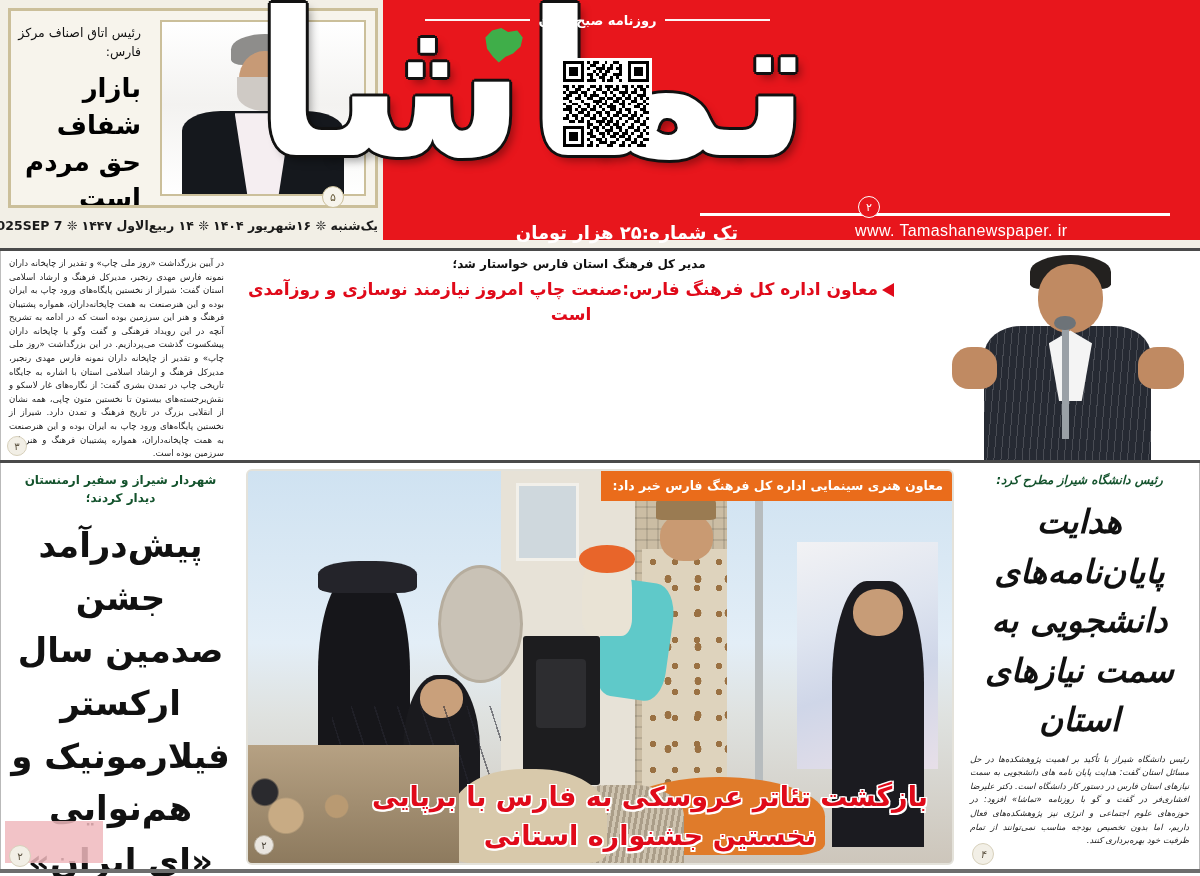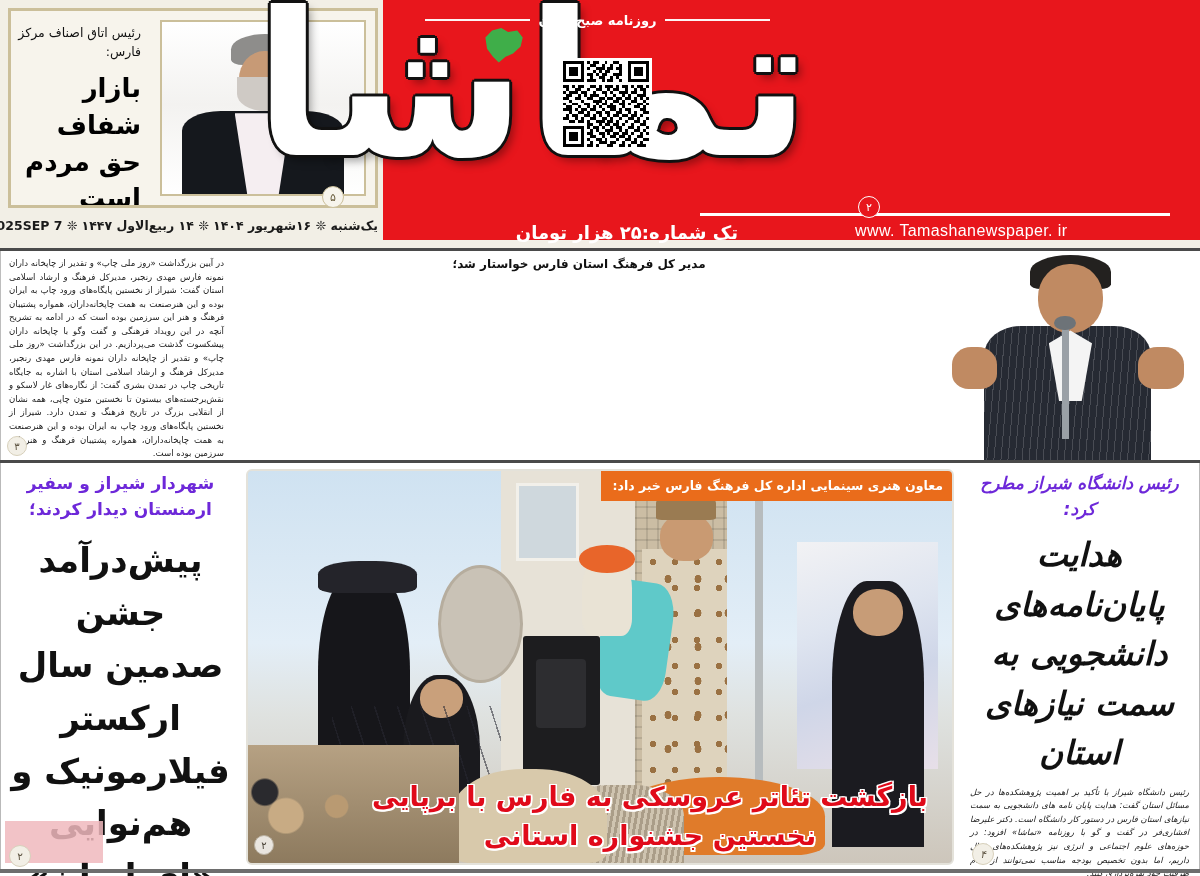--- a/index.html
+++ b/index.html
@@ -303,21 +303,21 @@
   }
   .col-side {
     width: 240px;
     padding: 8px 10px 0 10px;
     position: relative;
     text-align: center;
   }
   .col-left { border-left: 1px solid #b9b9b9; }
   .col-right { border-right: 1px solid #b9b9b9; font-style: italic; }
   .col-kicker {
-    font-size: 17px; font-weight: bold; color: #6d28d9;
+    font-size: 12px; font-weight: bold; color: #14532d;
     line-height: 1.5;
   }
   .col-head {
     margin-top: 12px;
     font-size: 34px;
     font-weight: bold;
     color: #111;
     line-height: 1.55;
   }
   .col-right .col-head { margin-top: 8px; font-size: 33px; line-height: 1.5; }
@@ -799,20 +799,23 @@
         <div class="shirt"></div>
           <div class="handl"></div>
           <div class="handr"></div>
         <div class="micstand"></div>
           <div class="michead"></div>
       </div>
     </div>
 
     <div class="lead-main">
       <div class="lead-kicker">مدیر کل فرهنگ استان فارس خواستار شد؛</div>
+      <div class="lead-sub">
+        <span class="tri"></span><span>معاون اداره کل فرهنگ فارس:صنعت چاپ امروز نیازمند نوسازی و روزآمدی است</span>
+      </div>
     </div>
 
     <aside class="lead-side">
       <p>در آیین بزرگداشت «روز ملی چاپ» و تقدیر از چاپخانه داران نمونه فارس مهدی رنجبر، مدیرکل فرهنگ و ارشاد اسلامی استان گفت: شیراز از نخستین پایگاه‌های ورود چاپ به ایران بوده و این هنرصنعت به همت چاپخانه‌داران، همواره پشتیبان فرهنگ و هنر این سرزمین بوده است که در ادامه به تشریح آنچه در این رویداد فرهنگی و گفت وگو با چاپخانه داران پیشکسوت گذشت می‌پردازیم. در این بزرگداشت «روز ملی چاپ» و تقدیر از چاپخانه داران نمونه فارس مهدی رنجبر، مدیرکل فرهنگ و ارشاد اسلامی استان با اشاره به جایگاه تاریخی چاپ در تمدن بشری گفت: از نگاره‌های غار لاسکو و نقش‌برجسته‌های بیستون تا نخستین متون چاپی، همه نشان از انقلابی بزرگ در تاریخ فرهنگ و تمدن دارد. شیراز از نخستین پایگاه‌های ورود چاپ به ایران بوده و این هنرصنعت به همت چاپخانه‌داران، همواره پشتیبان فرهنگ و هنر این سرزمین بوده است.</p>
       <div class="lead-side-badge">۳</div>
     </aside>
   </section>
 
   <section class="bottom">
 

